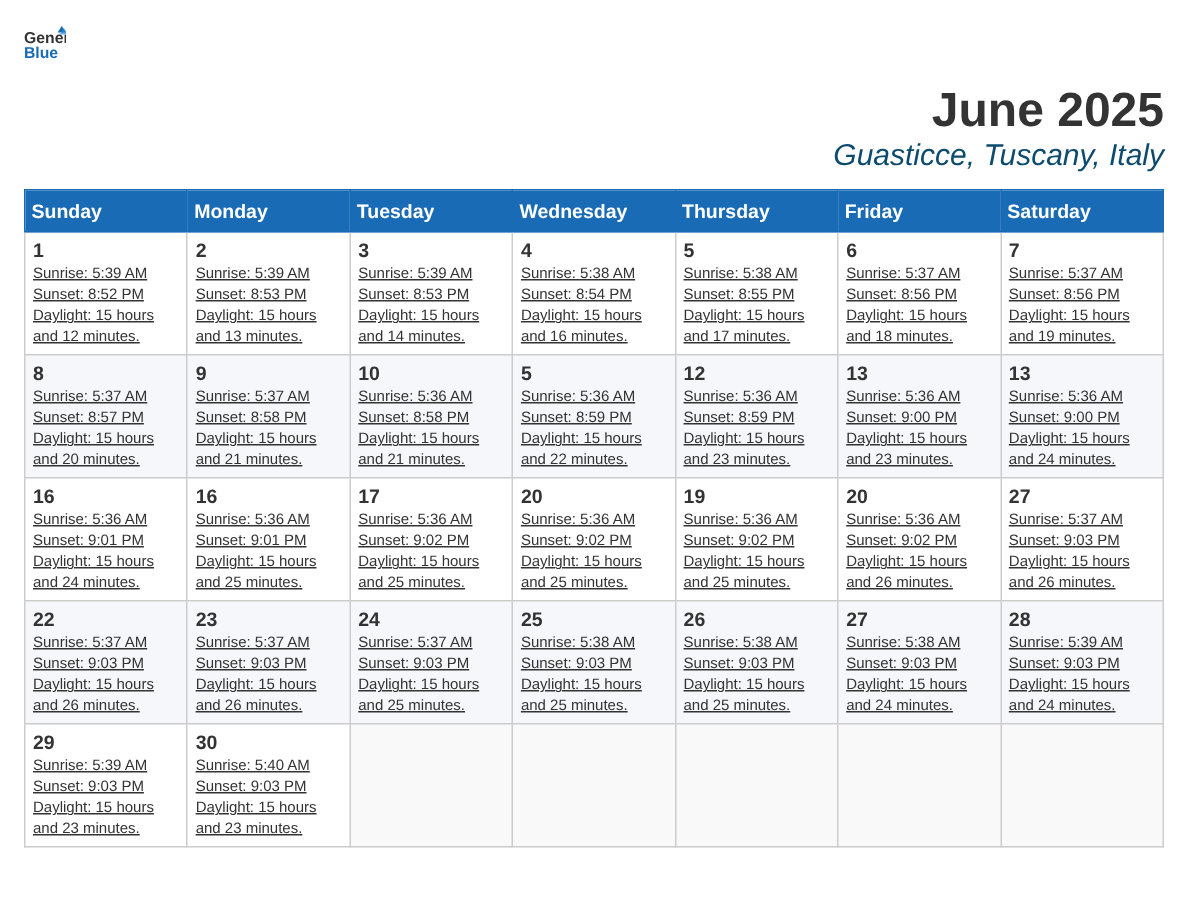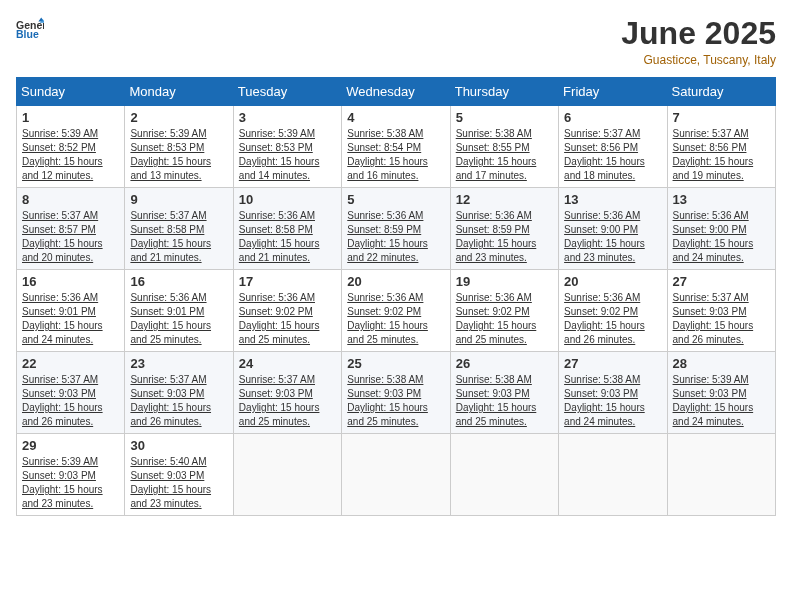--- a/index.html
+++ b/index.html
@@ -20,42 +20,44 @@
       display: flex;
       align-items: center;
       gap: 4px;
     }
     .logo-icon {
       width: 28px;
       height: 28px;
     }
     .title-block {
       text-align: right;
+      margin-top: 40px;
     }
     .month-title {
       font-size: 32px;
       font-weight: bold;
       color: #333;
       line-height: 1.1;
     }
     .location-title {
-      font-size: 12px;
-      color: #a16207;
+      font-size: 20px;
+      color: #0c4a6e;
       margin-top: 2px;
+      font-style: italic;
     }
     .calendar {
       width: 100%;
       border-collapse: collapse;
       border: 1px solid #ccc;
     }
     .calendar th {
       background-color: #1a6bb5;
       color: #fff;
       font-size: 13px;
-      font-weight: normal;
+      font-weight: bold;
       padding: 6px 4px;
       text-align: left;
       border: 1px solid #1a6bb5;
     }
     .calendar td {
       vertical-align: top;
       border: 1px solid #ccc;
       padding: 4px 5px;
       font-size: 10px;
       color: #333;

